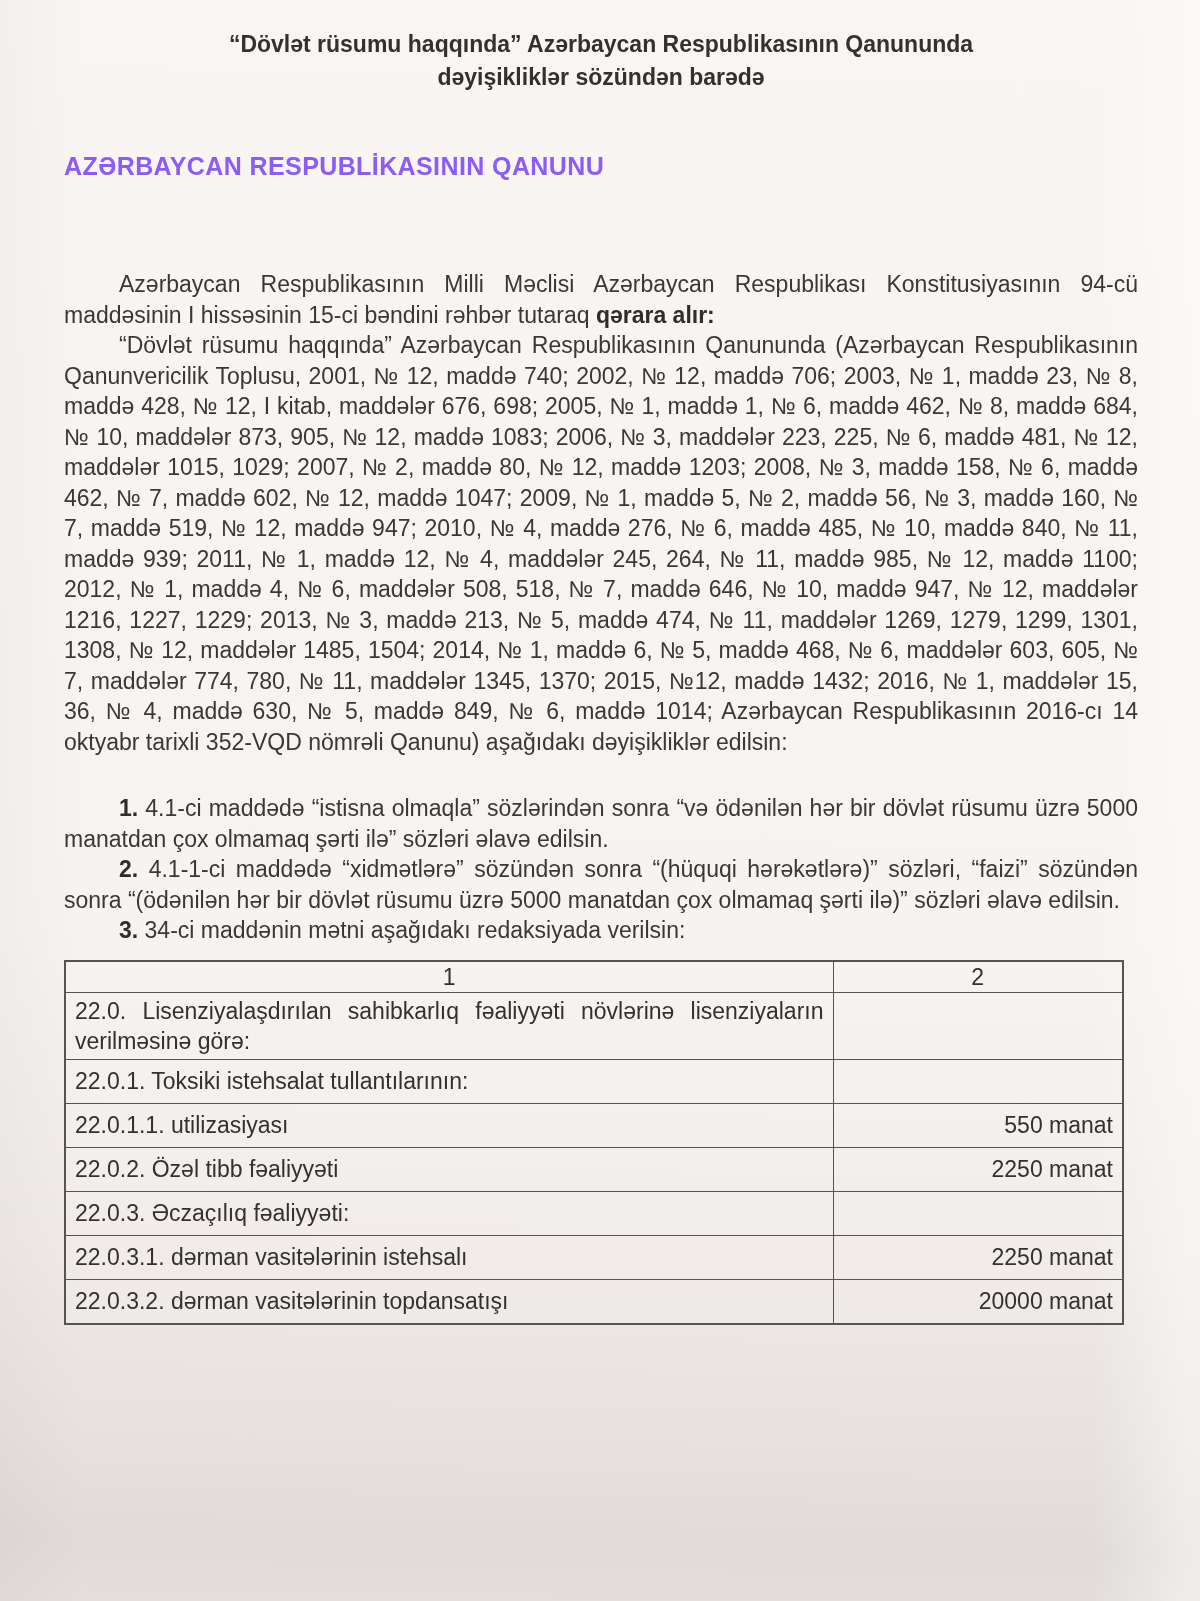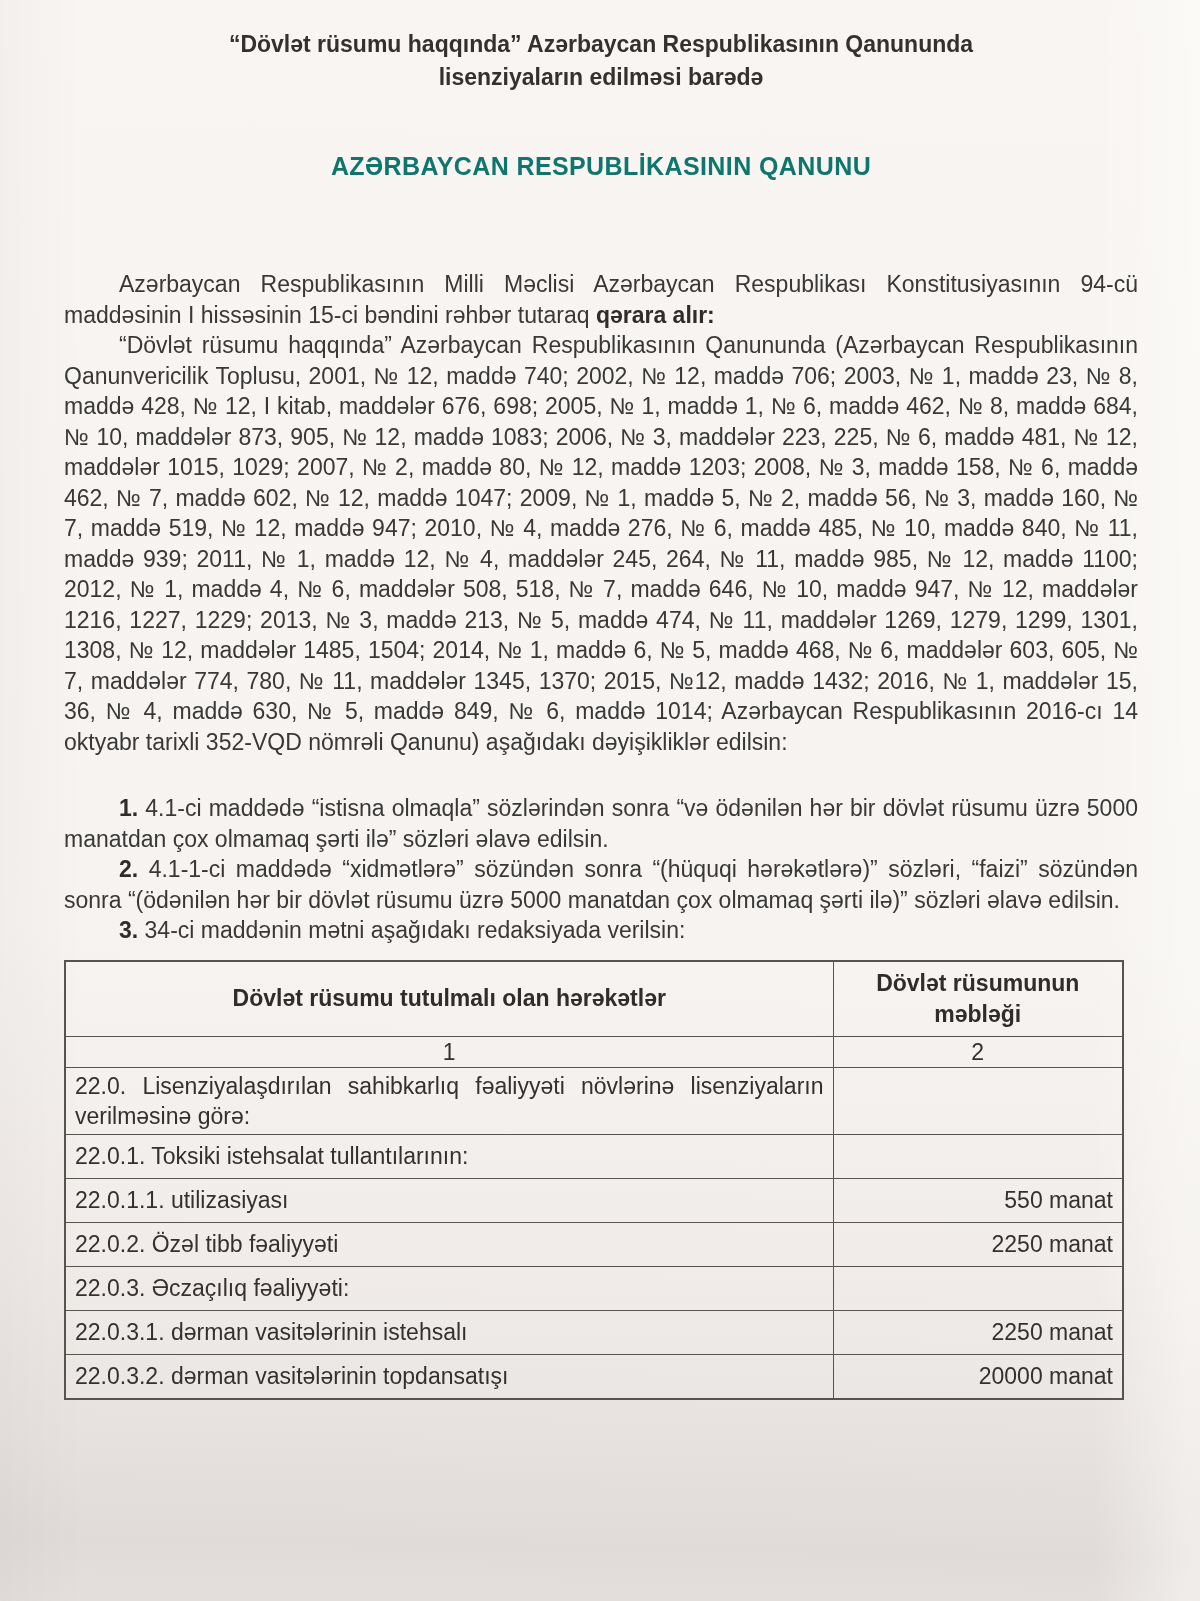--- a/index.html
+++ b/index.html
@@ -25,26 +25,25 @@
   .doc-subtitle {
     margin-top: 6px;
     text-align: center;
     font-weight: bold;
     font-size: 23px;
     line-height: 33px;
     color: #333130;
   }
   .doc-title {
     margin: 57px 0 0 0;
-    text-align: center;
     font-weight: bold;
     font-size: 25px;
     line-height: 30px;
     letter-spacing: 0.4px;
-    color: #0f766e;
+    color: #8b5cf6;
   }
   .body-text {
     margin-top: 88px;
     font-size: 23px;
     line-height: 30.5px;
     text-align: justify;
   }
   .body-text p {
     margin: 0;
     text-indent: 55px;
@@ -97,21 +96,21 @@
     height: 37px;
   }
 </style>
 </head>
 <body>
 
 <div class="page">
 
   <div class="doc-subtitle">
     <span>“Dövlət rüsumu haqqında” Azərbaycan Respublikasının Qanununda</span><br>
-    <span>lisenziyaların edilməsi barədə</span>
+    <span>dəyişikliklər sözündən barədə</span>
   </div>
 
   <h1 class="doc-title">AZƏRBAYCAN RESPUBLİKASININ QANUNU</h1>
 
   <div class="body-text">
 
     <p><span>Azərbaycan Respublikasının Milli Məclisi Azərbaycan Respublikası Konstitusiyasının 94-cü maddəsinin I hissəsinin 15-ci bəndini rəhbər tutaraq</span> <b>qərara alır:</b></p>
 
     <p>“Dövlət rüsumu haqqında” Azərbaycan Respublikasının Qanununda (Azərbaycan Respublikasının Qanunvericilik Toplusu, 2001, № 12, maddə 740; 2002, № 12, maddə 706; 2003, № 1, maddə 23, № 8, maddə 428, № 12, I kitab, maddələr 676, 698; 2005, № 1, maddə 1, № 6, maddə 462, № 8, maddə 684, № 10, maddələr 873, 905, № 12, maddə 1083; 2006, № 3, maddələr 223, 225, № 6, maddə 481, № 12, maddələr 1015, 1029; 2007, № 2, maddə 80, № 12, maddə 1203; 2008, № 3, maddə 158, № 6, maddə 462, № 7, maddə 602, № 12, maddə 1047; 2009, № 1, maddə 5, № 2, maddə 56, № 3, maddə 160, № 7, maddə 519, № 12, maddə 947; 2010, № 4, maddə 276, № 6, maddə 485, № 10, maddə 840, № 11, maddə 939; 2011, № 1, maddə 12, № 4, maddələr 245, 264, № 11, maddə 985, № 12, maddə 1100; 2012, № 1, maddə 4, № 6, maddələr 508, 518, № 7, maddə 646, № 10, maddə 947, № 12, maddələr 1216, 1227, 1229; 2013, № 3, maddə 213, № 5, maddə 474, № 11, maddələr 1269, 1279, 1299, 1301, 1308, № 12, maddələr 1485, 1504; 2014, № 1, maddə 6, № 5, maddə 468, № 6, maddələr 603, 605, № 7, maddələr 774, 780, № 11, maddələr 1345, 1370; 2015, №12, maddə 1432; 2016, № 1, maddələr 15, 36, № 4, maddə 630, № 5, maddə 849, № 6, maddə 1014; Azərbaycan Respublikasının 2016-cı 14 oktyabr tarixli 352-VQD nömrəli Qanunu) aşağıdakı dəyişikliklər edilsin:</p>
 
@@ -122,24 +121,20 @@
     <p><b>3.</b> <span>34-ci maddənin mətni aşağıdakı redaksiyada verilsin:</span></p>
 
   </div>
 
   <table class="fee-table">
     <colgroup>
         <col class="c1">
         <col class="c2">
       </colgroup>
     <thead>
-      <tr>
-        <th>Dövlət rüsumu tutulmalı olan hərəkətlər</th>
-        <th>Dövlət rüsumunun məbləği</th>
-      </tr>
       <tr class="index-row">
         <td>1</td>
         <td>2</td>
       </tr>
     </thead>
     <tbody>
       <tr>
         <td class="action-cell">22.0. Lisenziyalaşdırılan sahibkarlıq fəaliyyəti növlərinə lisenziyaların verilməsinə görə:</td>
         <td class="amount-cell"></td>
       </tr>

